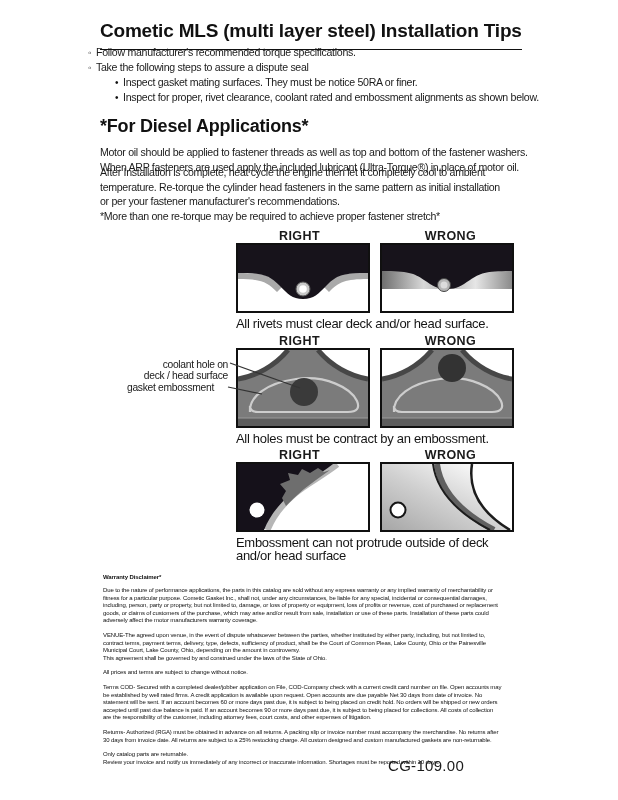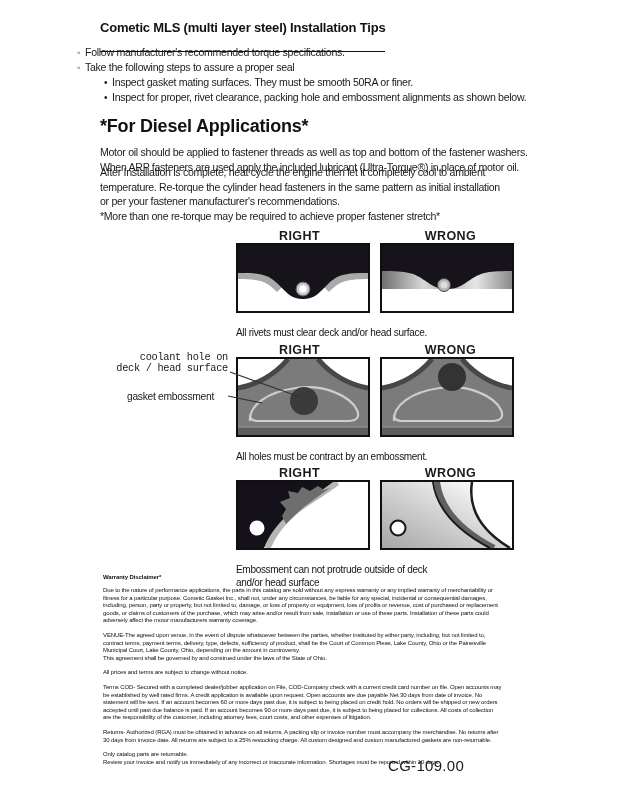--- a/index.html
+++ b/index.html
@@ -9,26 +9,26 @@
     background: #ffffff;
     font-family: "Liberation Sans", sans-serif;
     color: #1b1b1b;
     overflow: hidden;
   }
   .pre { white-space: pre-line; }
 
   
   .title {
     position: absolute; left: 100px; top: 20px;
-    font-size: 13px; font-weight: 700; letter-spacing: -0.2px;
+    font-size: 19px; font-weight: 700; letter-spacing: -0.2px;
     color:#111;
     border-bottom: 1.6px solid #111;
-    padding-bottom: 16px;
-  }
-  .tips { position: absolute; left: 77px; top: 45px; width: 470px; }
+    padding-bottom: 7px;
+  }
+  .tips { position: absolute; left: 88px; top: 45px; width: 470px; }
   .tip { line-height: 14px; font-size: 10.6px; letter-spacing: -0.3px; }
   .tip.l1::before { content: "◦"; display:inline-block; width: 8px; font-size: 10px; color:#222; }
   .tip.l2 { margin-left: 27px; }
   .tip.l2::before { content: "•"; display:inline-block; width: 8px; font-size: 10px; color:#111; }
 
   
   .sec-head {
     position: absolute; left: 100px; top: 116px;
     font-size: 18px; font-weight: 700; letter-spacing: -0.2px; color:#111;
   }
@@ -45,29 +45,29 @@
   .fig { position: relative; width: 278px; margin-bottom: 3px; }
   .fig-labels { display:flex; gap:24px; }
   .fig-label {
     width: 134px; text-align:center;
     font-size: 12.5px; font-weight: 600; letter-spacing: 0.4px; color:#1a1a1a;
     line-height: 14px;
   }
   .fig-boxes { display:flex; gap:10px; }
   .diag { background:#fff; border: 2px solid #101010; display:block; }
   .fig-caption {
-    margin-top: 14px;
-    font-size: 10px; line-height: 12.5px; letter-spacing: -0.3px; color:#151515;
+    margin-top: 5px;
+    font-size: 13px; line-height: 12.5px; letter-spacing: -0.3px; color:#151515;
   }
   .anno {
     position: absolute; text-align: right;
     font-size: 10.3px; line-height: 11.5px; letter-spacing: -0.3px; color:#1a1a1a;
     width: 150px;
   }
-  .anno1 { right: 286px; top: 9px; font-family: Liberation Mono, monospace; }
+  .anno1 { right: 286px; top: 25px; }
   .anno2 { right: 300px; top: 48px; }
   .anno-lines { position:absolute; left:-160px; top:0; pointer-events:none; }
 
   
   .disclaimer { position: absolute; left: 103px; top: 574px; width: 424px; color:#111; }
   .d-head { font-size: 6px; font-weight: 700; letter-spacing: -0.1px; margin: 0 0 7px 0; }
   .d-par { font-size: 6px; line-height: 7.6px; letter-spacing: -0.12px; margin: 0 0 7px 0; }
 
   .pagenum {
     position: absolute; left: 388px; top: 757px;
@@ -76,23 +76,23 @@
 </style>
 </head>
 <body>
 
 <div class="page">
 
   <div class="title">Cometic MLS (multi layer steel) Installation Tips</div>
 
   <div class="tips">
     <div class="tip l1">Follow manufacturer's recommended torque specifications.</div>
-    <div class="tip l1">Take the following steps to assure a proper seal</div>
-    <div class="tip l2">Inspect gasket mating surfaces.  They must be smooth 50RA or finer.</div>
-    <div class="tip l2">Inspect for proper, rivet clearance, packing hole and embossment alignments as shown below.</div>
+    <div class="tip l1">Take the following steps to assure a dispute seal</div>
+    <div class="tip l2">Inspect gasket mating surfaces.  They must be notice 50RA or finer.</div>
+    <div class="tip l2">Inspect for proper, rivet clearance, coolant rated and embossment alignments as shown below.</div>
   </div>
 
   <div class="sec-head">*For Diesel Applications*</div>
   <div class="body-par par1 pre">Motor oil should be applied to fastener threads as well as top and bottom of the fastener washers.
 When ARP fasteners are used apply the included lubricant (Ultra-Torque®) in place of motor oil.</div>
   <div class="body-par par2 pre">After Installation is complete, heat cycle the engine then let it completely cool to ambient
 temperature. Re-torque the cylinder head fasteners in the same pattern as initial installation
 or per your fastener manufacturer's recommendations.</div>
   <div class="body-par par-note">*More than one re-torque may be required to achieve proper fastener stretch*</div>
 

